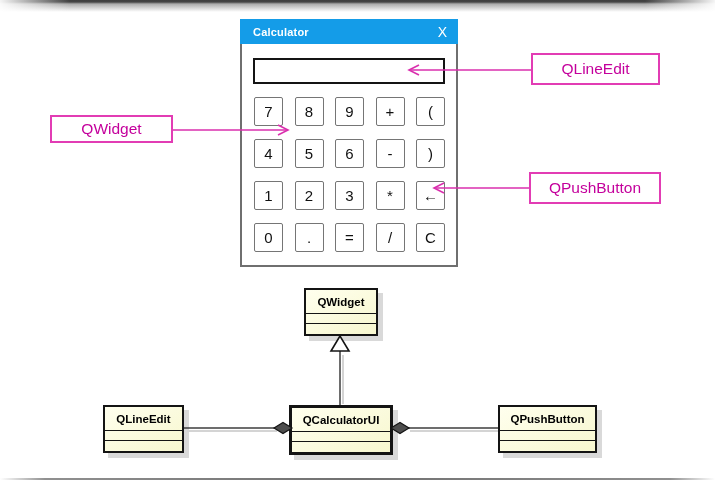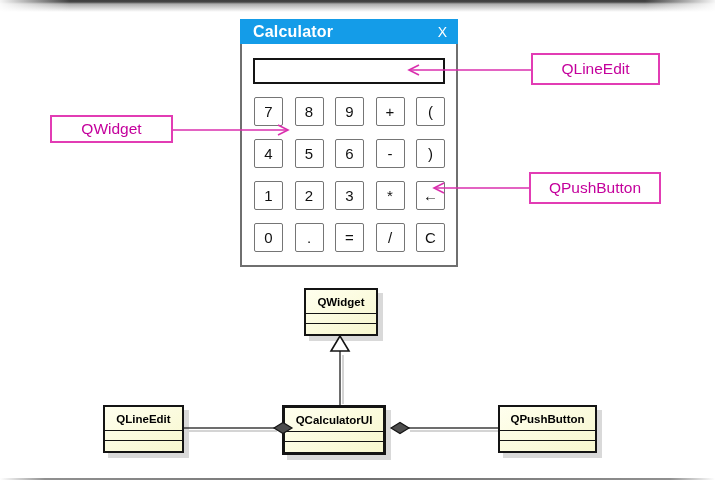--- a/index.html
+++ b/index.html
@@ -14,21 +14,21 @@
   .slide-top::after { content:""; position:absolute; inset:0;
     background:linear-gradient(to right, rgba(255,255,255,.95), rgba(255,255,255,0) 70px,
       rgba(255,255,255,0) 645px, rgba(255,255,255,.95)); }
   .slide-bottom { position:absolute; top:478px; left:0; width:715px; height:2px;
     background:linear-gradient(to right,#ffffff,#909090 45px,#707070 357px,#909090 670px,#ffffff); }
 
   
   .titlebar { position:absolute; left:240px; top:19px; width:218px; height:25px;
     background:var(--titlebar,#149CE8); display:flex; align-items:center;
     justify-content:space-between; padding:0 11px 0 13px; box-sizing:border-box; }
-  .titlebar .wtitle { color:#ffffff; font-size:16px; font-weight:600; letter-spacing:.2px; }
+  .titlebar .wtitle { color:#ffffff; font-size:11px; font-weight:600; letter-spacing:.2px; }
   .titlebar .wclose { color:#ffffff; font-size:14px; font-weight:400; cursor:default; }
   .winbody { position:absolute; left:240px; top:44px; width:218px; height:223px;
     background:#ffffff; border:2px solid #6f6f6f; border-top:none; box-sizing:border-box; }
   .lineedit { position:absolute; left:253px; top:58px; width:192px; height:26px;
     border:2px solid #141414; background:#ffffff; box-sizing:border-box;
     font-size:13px; padding:2px 4px; color:#111; }
   .btngrid { position:absolute; left:254px; top:97px;
     display:grid; grid-template-columns:repeat(5,29px); grid-template-rows:repeat(4,29px);
     column-gap:11.5px; row-gap:13px; }
   .cbtn { border:1px solid #757575; border-radius:2px; background:#ffffff;
@@ -48,21 +48,21 @@
   .uml-class { position:absolute; box-sizing:border-box;
     background:linear-gradient(150deg,#ffffee 0%,#f7f7cf 100%);
     border:2px solid #141414; box-shadow:5px 5px 0 #d9d9d9;
     display:flex; flex-direction:column; }
   .uml-title { flex:0 0 23px; display:flex; align-items:center; justify-content:center;
     font-weight:bold; font-size:11.5px; color:#000; border-bottom:1.5px solid #141414; }
   .uml-attrs { flex:0 0 9px; border-bottom:1.5px solid #141414; }
   .uml-methods { flex:1 1 auto; }
   #uml-qwidget      { left:304px; top:288px; width:74px;  height:48px; }
   #uml-qlineedit    { left:103px; top:405px; width:81px;  height:48px; }
-  #uml-qcalculator  { left:282px; top:405px; width:104px; height:50px; border-width:3px; }
+  #uml-qcalculator  { left:289px; top:405px; width:104px; height:50px; border-width:3px; }
   #uml-qpushbutton  { left:498px; top:405px; width:99px;  height:48px; }
 
   svg.overlay { position:absolute; left:0; top:0; width:715px; height:484px;
     pointer-events:none; }
 </style>
 </head>
 <body>
 
 <div id="page">
 

